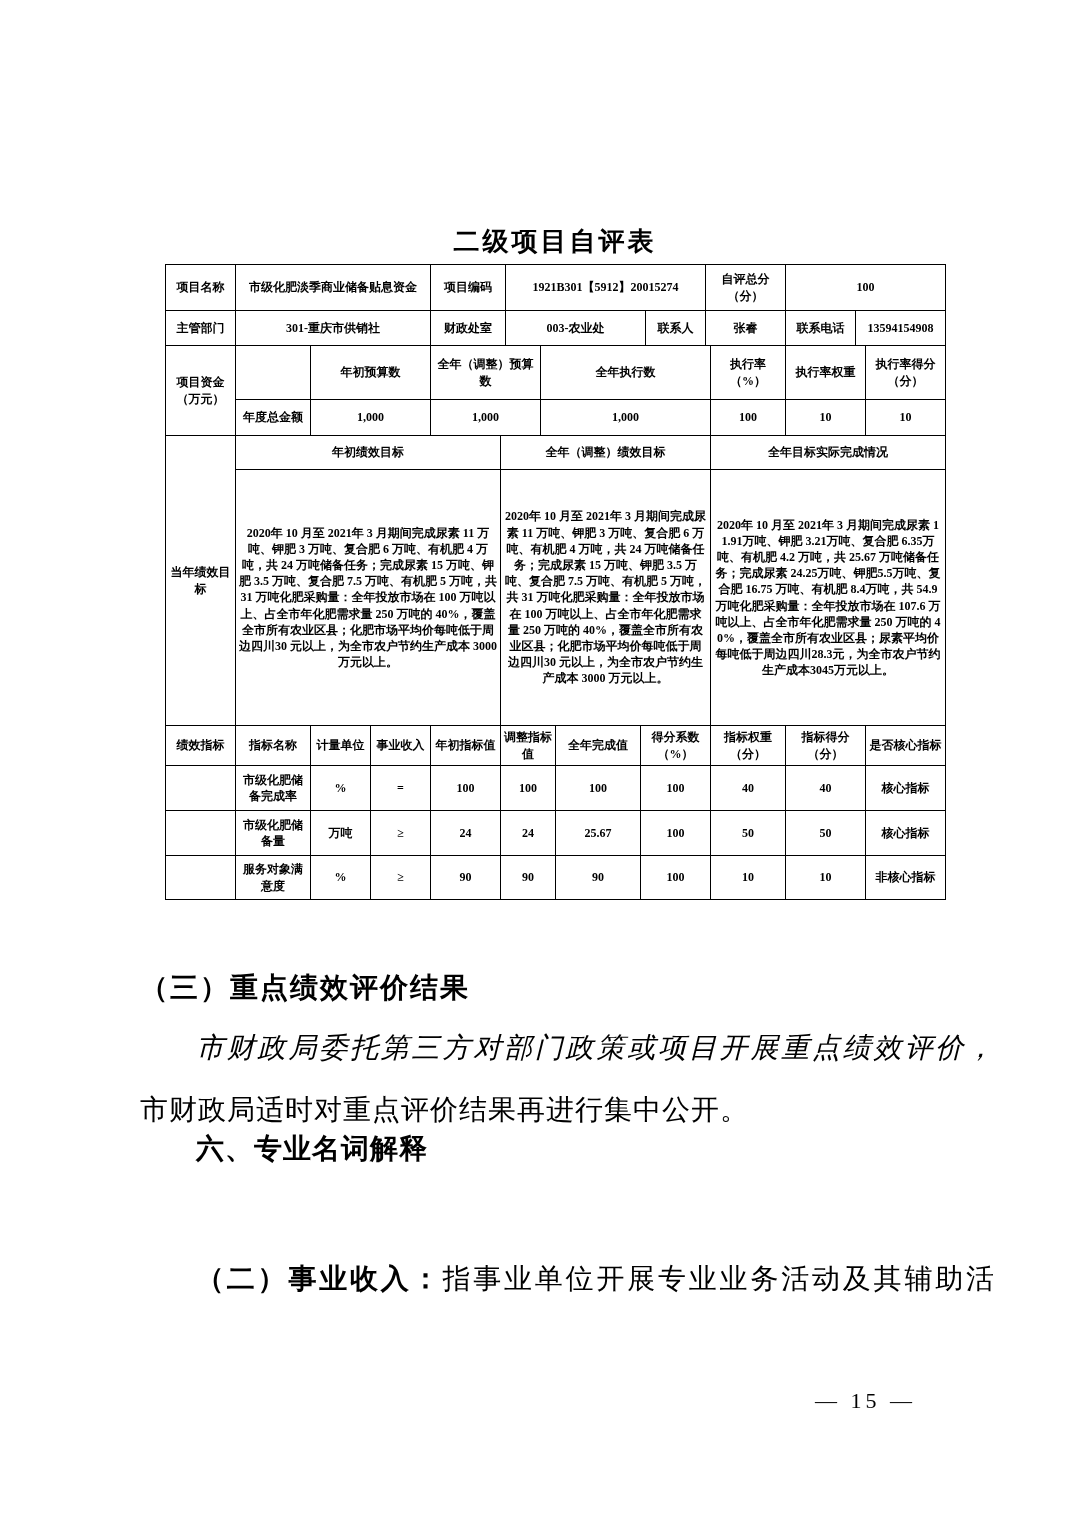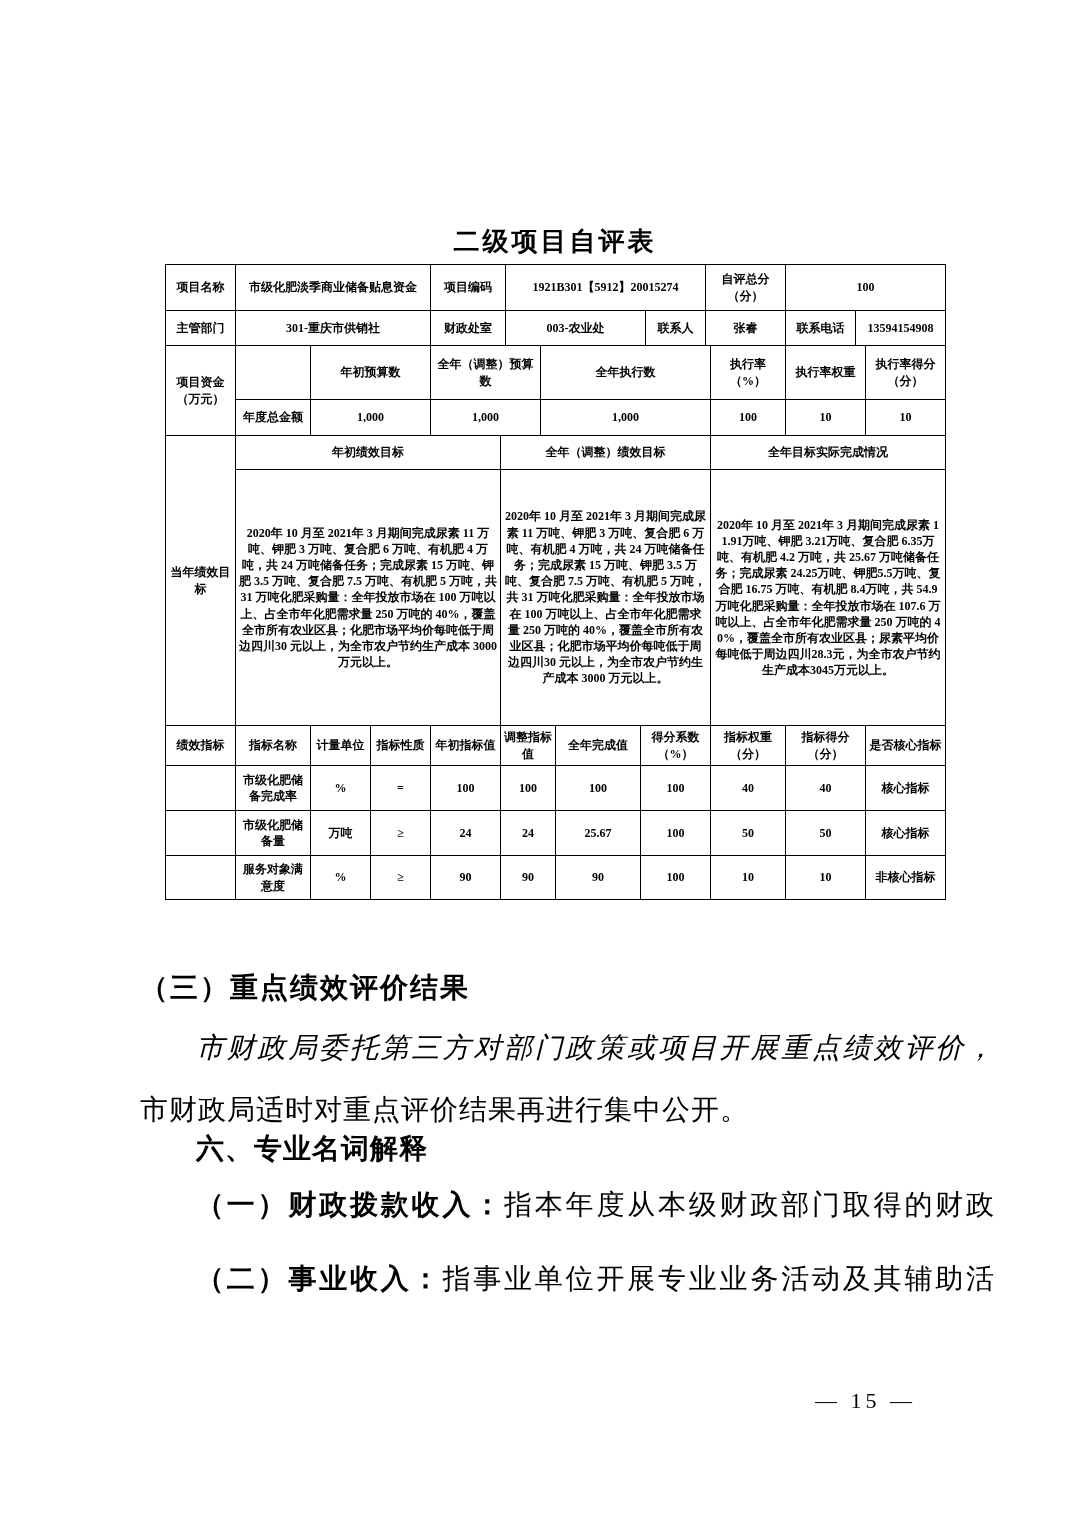--- a/index.html
+++ b/index.html
@@ -142,21 +142,21 @@
           <col style="width:70px">
           <col style="width:75px">
           <col style="width:80px">
           <col style="width:80px">
         </colgroup>
       <tbody>
           <tr class="r40">
         <td>绩效指标</td>
         <td>指标名称</td>
         <td>计量单位</td>
-        <td>指标性质</td>
+        <td>事业收入</td>
         <td>年初指标值</td>
         <td>调整指标值</td>
         <td>全年完成值</td>
         <td>得分系数（%）</td>
         <td>指标权重（分）</td>
         <td>指标得分（分）</td>
         <td>是否核心指标</td>
       </tr>
       <tr class="r45">
         <td></td>
@@ -203,19 +203,18 @@
 
   </div>
 
   <div class="body-line h3" style="top:965px;">（三）重点绩效评价结果</div>
 
   <div class="body-line just indent" style="top:1025px;font-style:italic;">市财政局委托第三方对部门政策或项目开展重点绩效评价，</div>
   <div class="body-line" style="top:1087px;letter-spacing:1px;">市财政局适时对重点评价结果再进行集中公开。</div>
 
   <div class="body-line h6 indent" style="top:1126px;">六、专业名词解释</div>
 
-  <div class="body-line just indent" style="top:1182px;"><span class="blead">（一）财政拨款收入：</span><span>指本年度从本级财政部门取得的财政</span></div>
 
   <div class="body-line just indent" style="top:1256px;"><span class="blead">（二）事业收入：</span><span>指事业单位开展专业业务活动及其辅助活</span></div>
 
   <div class="page-num">— 15 —</div>
 
 </div>
 
 </body></html>

